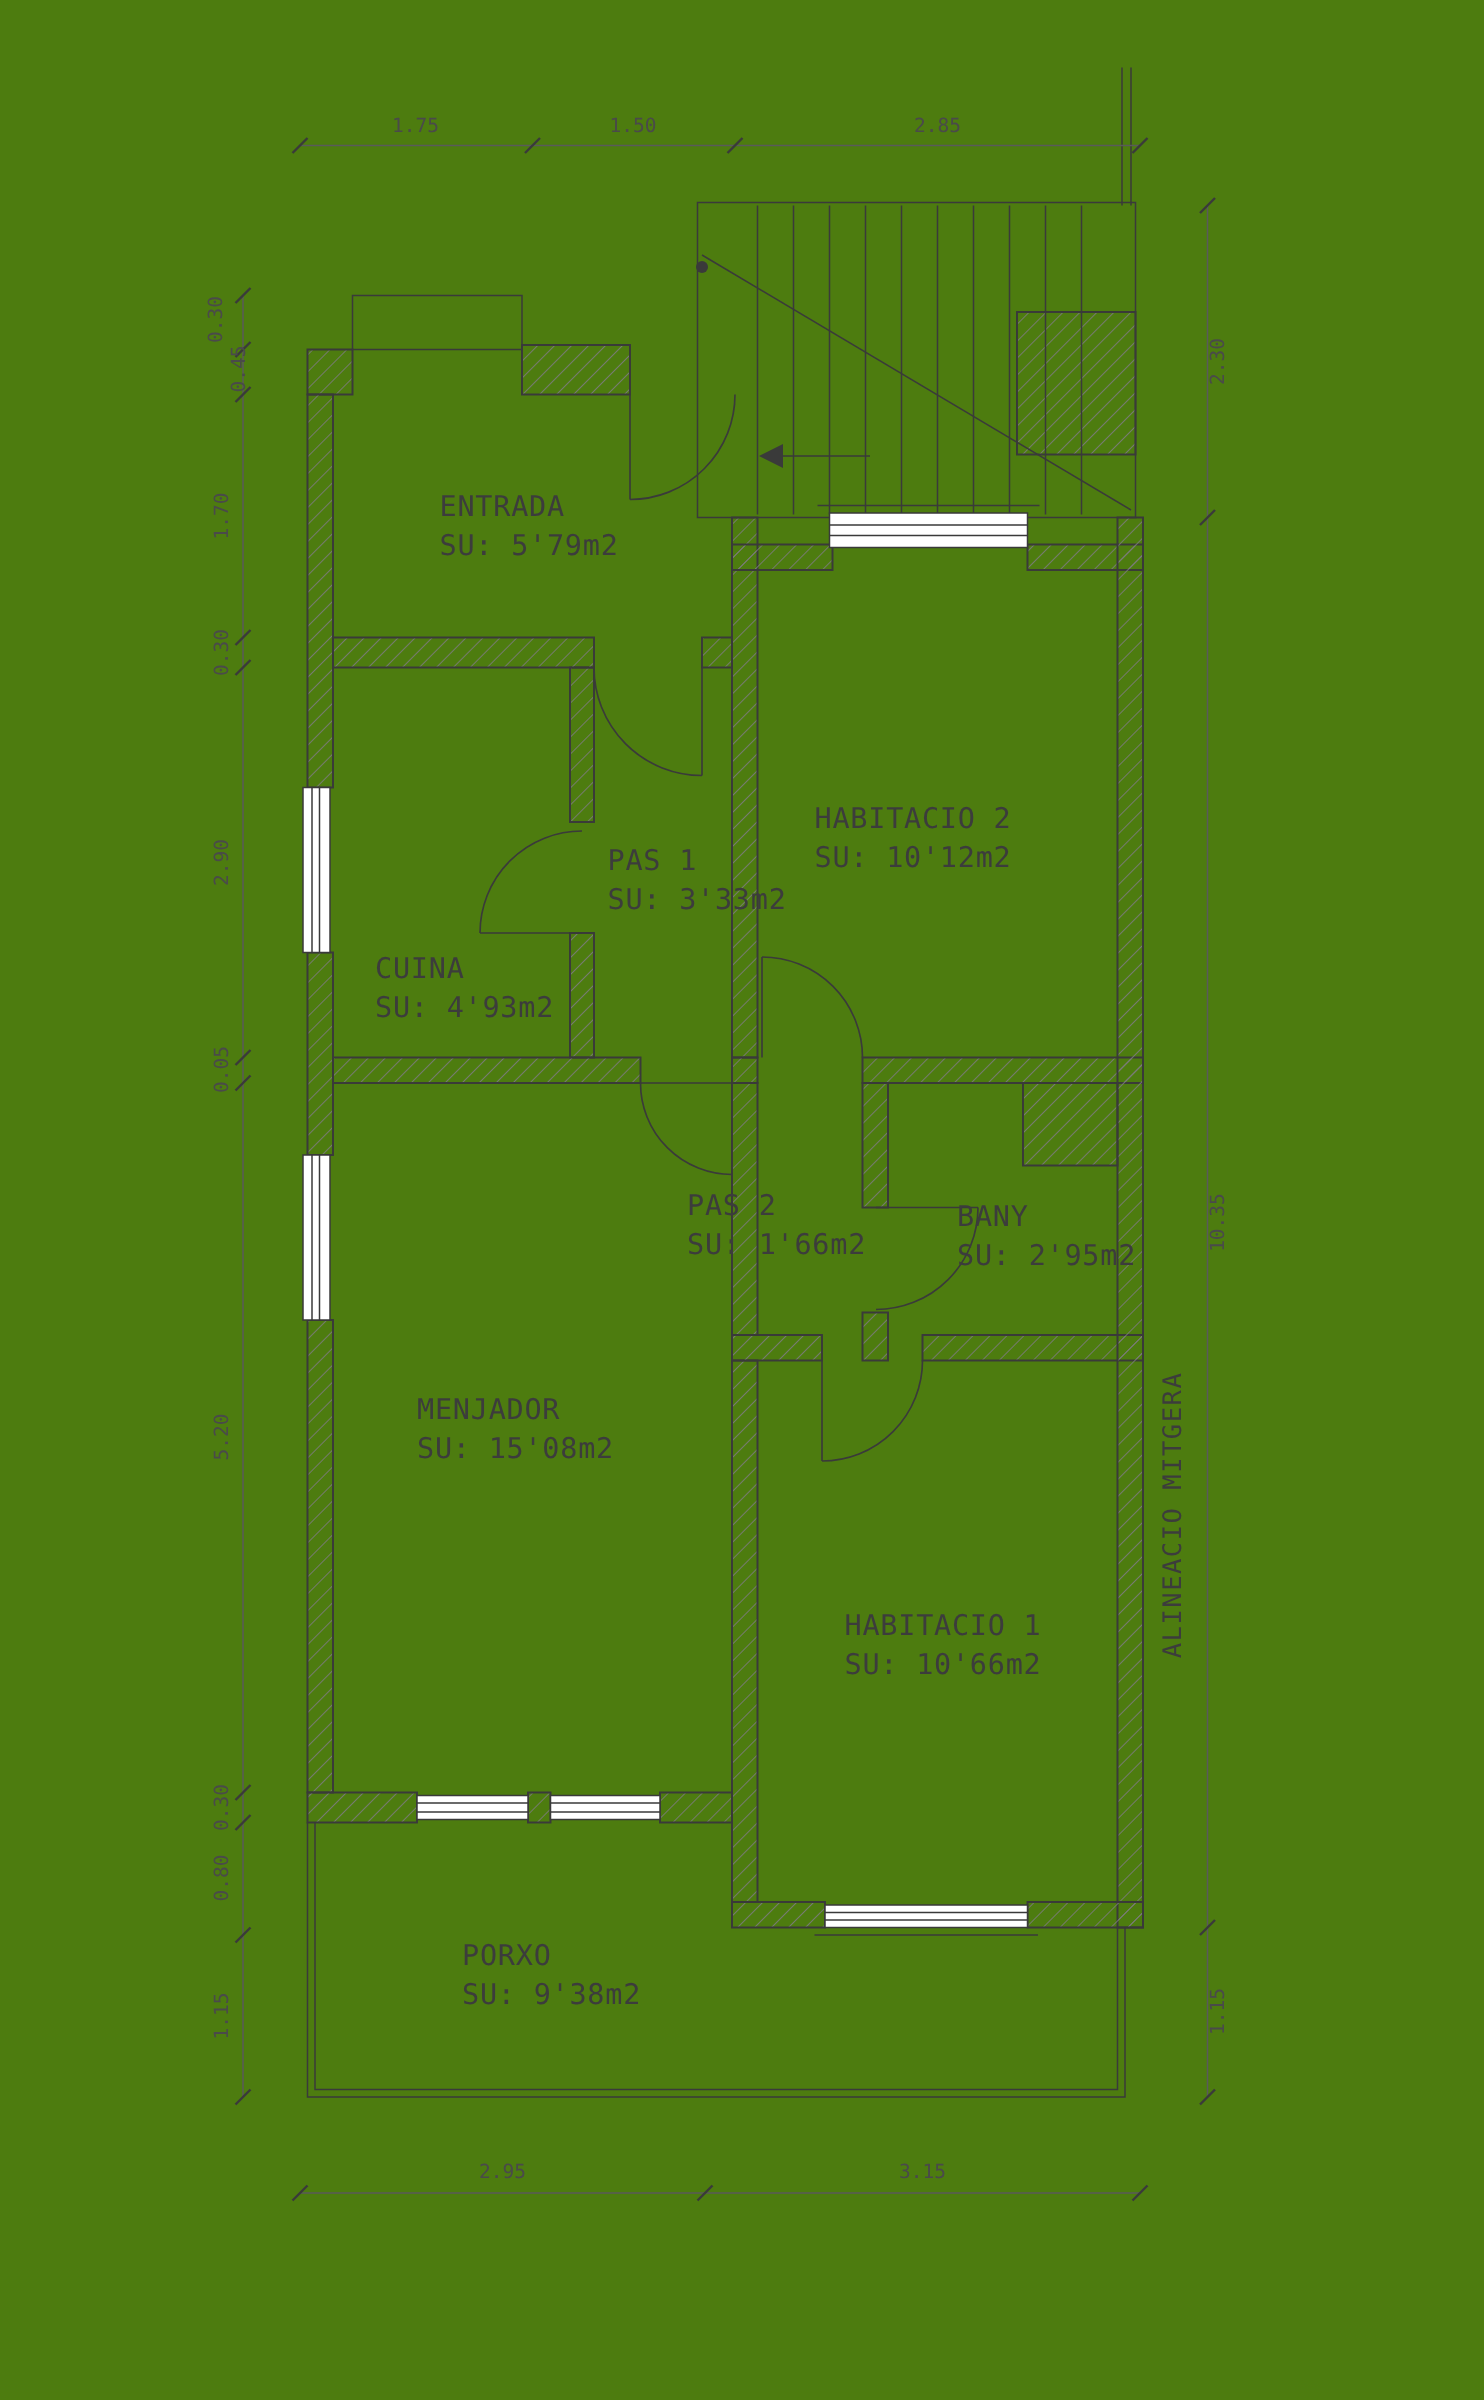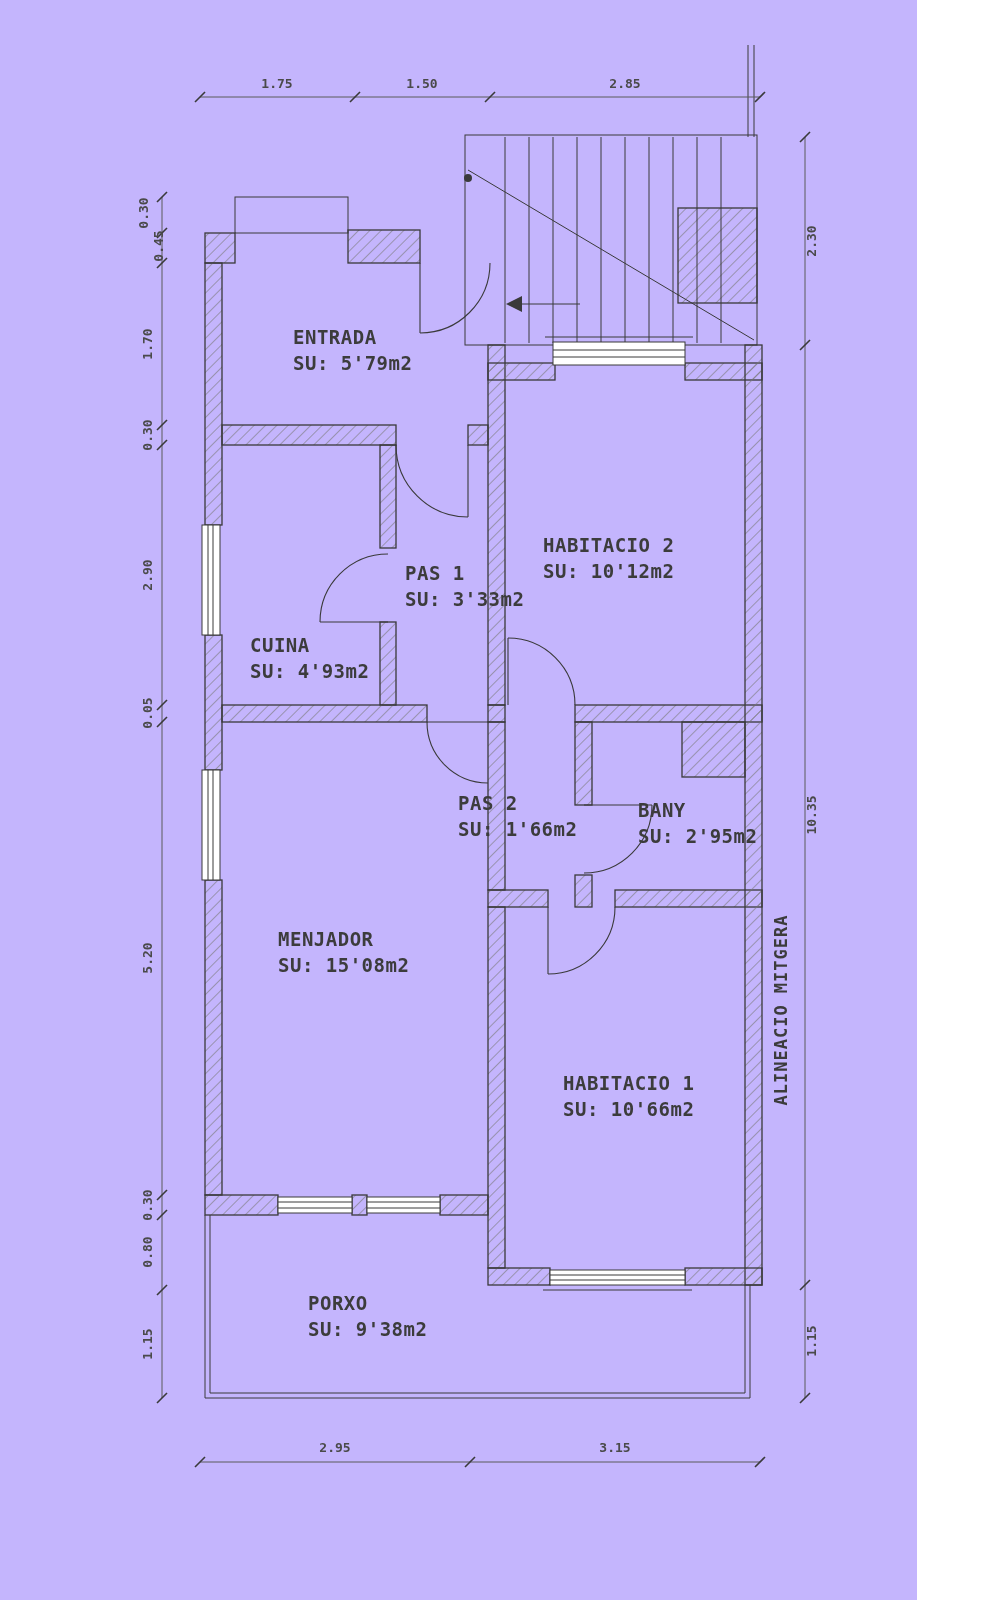--- a/index.html
+++ b/index.html
@@ -1,17 +1,17 @@
 <!DOCTYPE html>
 <html><head>
 <meta charset="utf-8">
 <style>
   html,body{margin:0;padding:0;background:#ffffff;}
-  .sheet{position:relative;width:917px;height:1600px;background:#c4b5fd;overflow:hidden;
-         font-family:"DejaVu Sans Mono", monospace;font-weight:bold;}
+  .sheet{position:relative;width:989px;height:1600px;background:#4d7c0f;overflow:hidden;
+         font-family:"DejaVu Sans Mono", monospace;}
   svg{display:block}
   .wall{fill:url(#hatch);stroke:#3a3a3a;stroke-width:1.3;}
   .thin{stroke:#3a3a3a;stroke-width:1;fill:none;}
   .door{stroke:#3a3a3a;stroke-width:1.1;fill:none;}
   .win{fill:#ffffff;stroke:#3a3a3a;stroke-width:1;}
   .dim{stroke:#5a5a5a;stroke-width:1;fill:none;}
   .tick{stroke:#3a3a3a;stroke-width:1.6;}
   .roomname{font-size:19px;fill:#3c3c3c;letter-spacing:.5px;}
   .roomarea{font-size:19px;fill:#3c3c3c;letter-spacing:.5px;}
   .dimtxt{font-size:13px;fill:#4a4a4a;}

